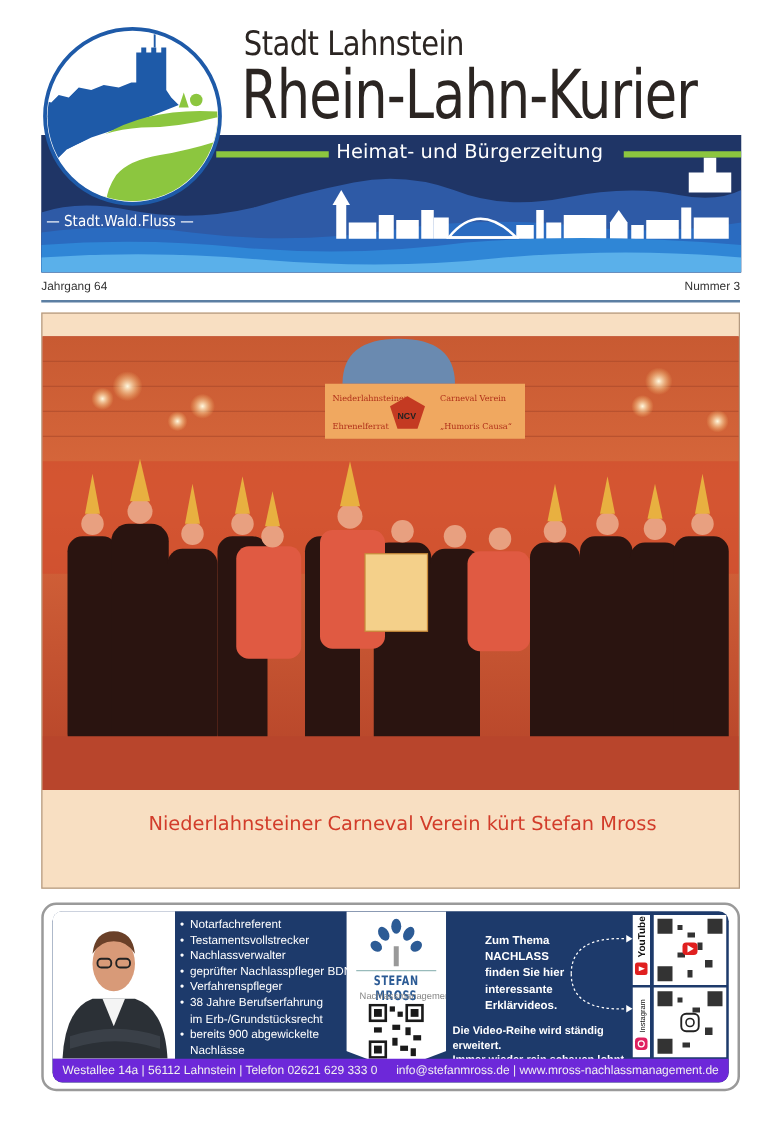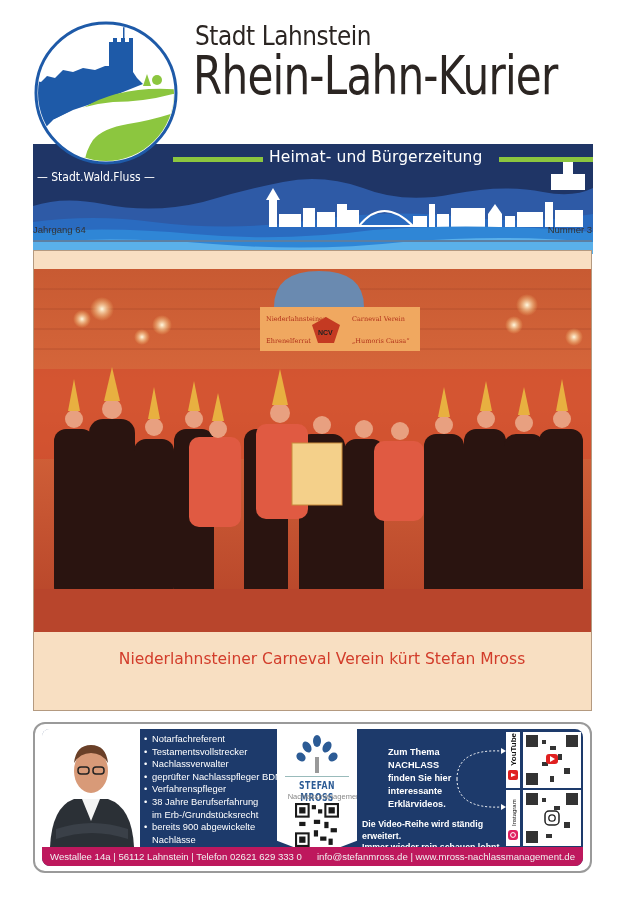--- a/index.html
+++ b/index.html
@@ -1,21 +1,21 @@
 <!DOCTYPE html>
 <html><head>
 <meta charset="utf-8">
 <style>
   * { box-sizing: border-box; margin: 0; padding: 0; }
   html, body { width: 625px; height: 897px; background: #ffffff; overflow: hidden; }
   body { position: relative; font-family: "Liberation Sans", sans-serif; color: #222; }
 
   
   .masthead { position: absolute; left: 33px; top: 20px; width: 560px; height: 200px; }
-  .banner { position: absolute; left: 0; top: 88px; width: 560px; height: 110px; background: #1f3566; overflow: hidden; margin-top: 36px; }
+  .banner { position: absolute; left: 0; top: 88px; width: 560px; height: 110px; background: #1f3566; overflow: hidden; }
   .banner .green-rule-left { position: absolute; left: 140px; top: 13px; width: 90px; height: 5px; background: #8cc63f; }
   .banner .green-rule-right { position: absolute; left: 466px; top: 13px; width: 94px; height: 5px; background: #8cc63f; }
   .banner .subtitle { position: absolute; left: 236px; top: 0px; height: 26px; line-height: 26px; color: #ffffff;
       font-family: "DejaVu Sans", sans-serif; font-size: 15.5px; letter-spacing: 0.1px; }
   .banner svg { position: absolute; left: 0; top: 0; }
   .title-top { position: absolute; left: 162px; top: 0px; font-family: "DejaVu Sans", sans-serif; font-size: 27px;
       color: #2b2522; font-weight: normal; letter-spacing: -0.5px; transform: scaleX(0.86); transform-origin: left; }
   .title-main { position: absolute; left: 160px; top: 26px; font-family: "DejaVu Sans", sans-serif; font-size: 54px;
       color: #2b2522; font-weight: normal; letter-spacing: -1px; line-height: 60px; transform: scaleX(0.78); transform-origin: left; white-space: nowrap; }
   .logo { position: absolute; left: 0; top: 0; width: 150px; height: 150px; }
@@ -45,21 +45,21 @@
   .ad-list li .cont { display: block; }
   .ad-brand { position: absolute; left: 235px; top: 0; width: 80px; height: 127px; background: #ffffff;
       clip-path: polygon(0 0, 100% 0, 100% 88%, 50% 100%, 0 88%); }
   .brand-name { position: absolute; left: 0; top: 50px; width: 80px; text-align: center; color: #2c5b95; font-size: 10.5px; font-weight: bold; letter-spacing: 0.6px; font-family: "DejaVu Sans Condensed", "DejaVu Sans", sans-serif; transform: scaleX(0.82); }
   .brand-sub { position: absolute; left: 0; top: 63px; width: 96px; text-align: center; color: #888; font-size: 7.5px; }
   .brand-rule { position: absolute; left: 8px; top: 47px; width: 64px; height: 1px; background: #9bb; }
   .ad-qr-main { position: absolute; left: 17px; top: 74px; width: 46px; height: 44px; }
   .ad-video { position: absolute; left: 346px; top: 17px; color: #ffffff; font-weight: bold; font-size: 9.2px; line-height: 13px; }
   .ad-video-tag { position: absolute; left: 320px; top: 90px; color: #ffffff; font-weight: bold; font-size: 8.8px; line-height: 11.5px; width: 150px; }
   .ad-social { position: absolute; left: 464px; top: 3px; width: 77px; height: 114px; }
-  .ad-footer { position: absolute; left: 0; top: 118px; width: 541px; height: 19px; background: #be185d; color: #f1f1f1; font-size: 9.6px; line-height: 19px; }
+  .ad-footer { position: absolute; left: 0; top: 118px; width: 541px; height: 19px; background: #6d28d9; color: #f1f1f1; font-size: 9.6px; line-height: 19px; }
   .ad-footer .addr { position: absolute; left: 8px; }
   .ad-footer .web { position: absolute; right: 8px; }
 </style>
 </head>
 <body>
 
 <div class="masthead">
   <div class="title-top">Stadt Lahnstein</div>
   <div class="title-main">Rhein-Lahn-Kurier</div>
 

